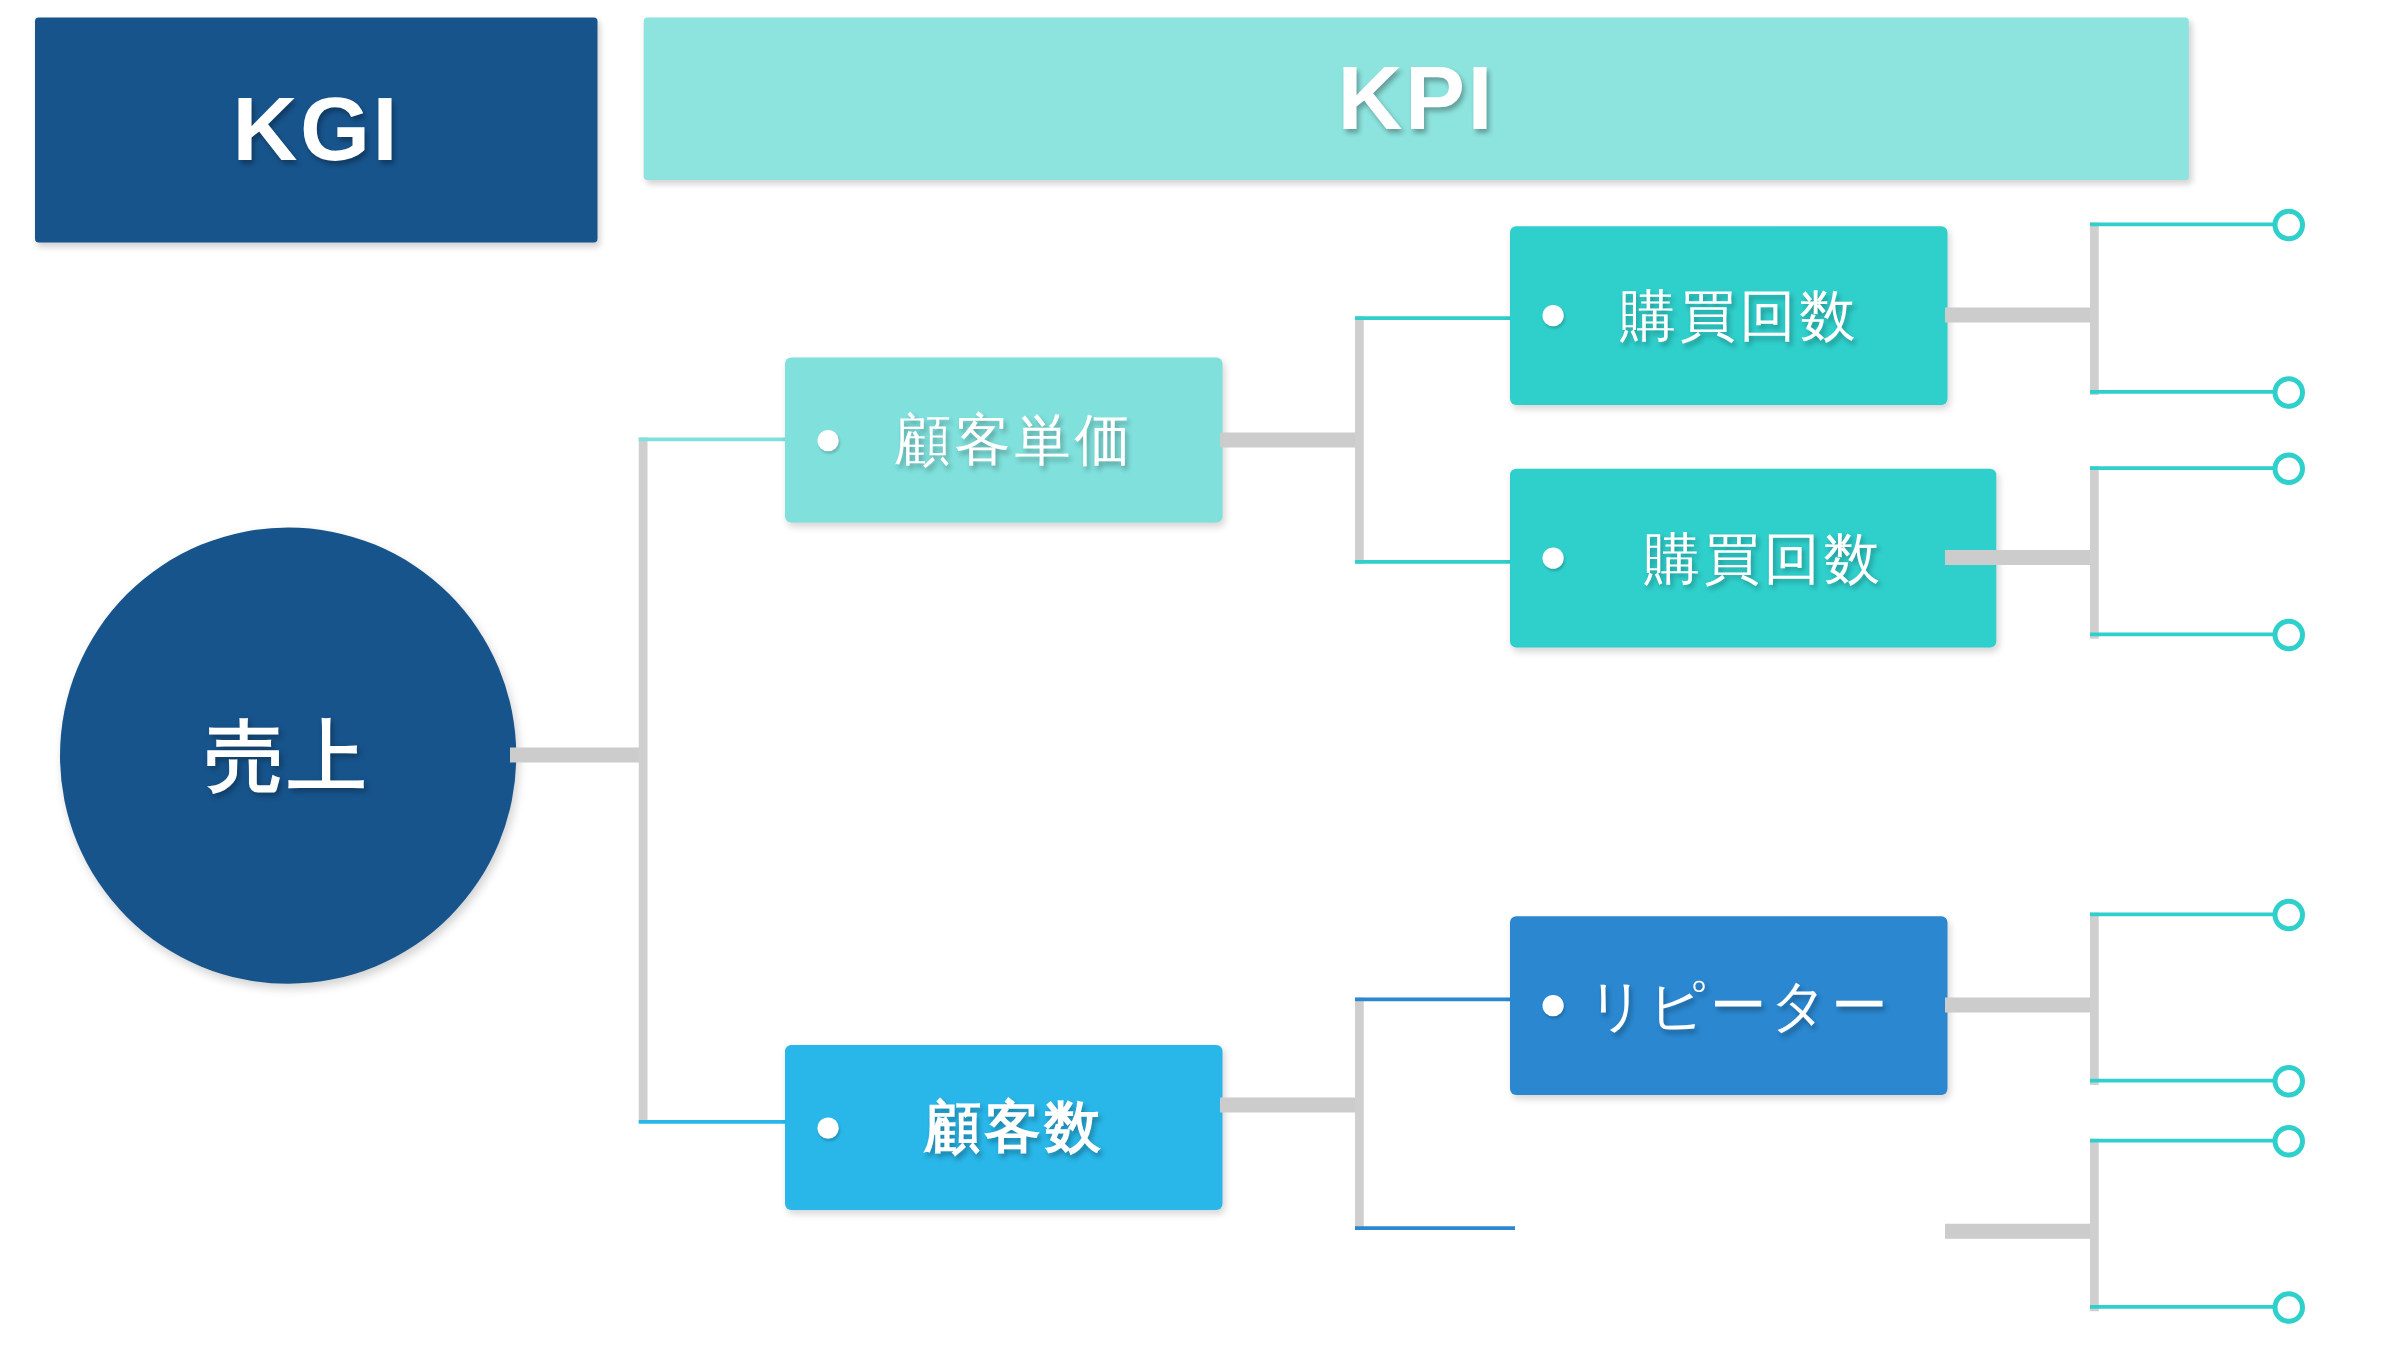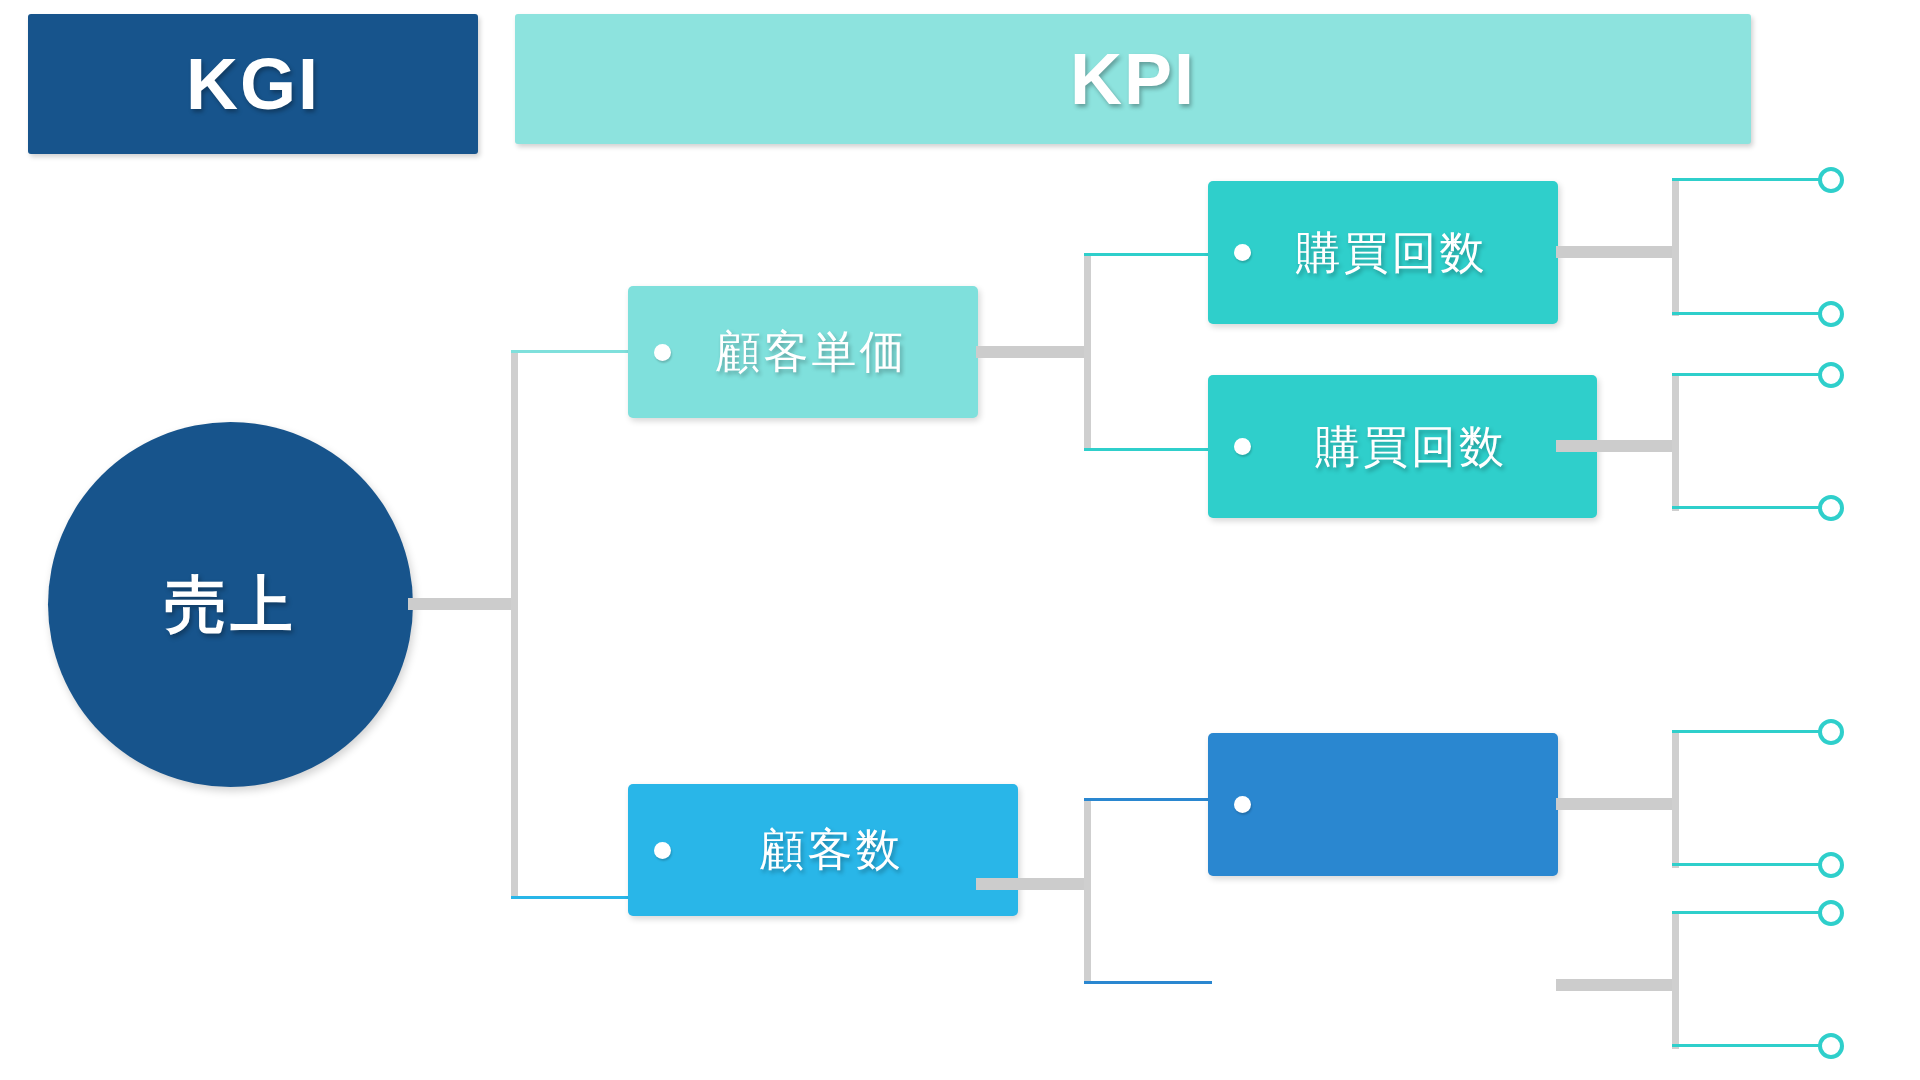--- a/index.html
+++ b/index.html
@@ -11,21 +11,21 @@
   #stage{position:absolute;left:0;top:0;width:1920px;height:1080px;}
 
   
   .banner{
     position:absolute;border-radius:3px;
     display:flex;align-items:center;justify-content:center;
     color:#ffffff;font-weight:bold;letter-spacing:2px;
     text-shadow:2px 3px 4px rgba(0,0,0,.30);
     box-shadow:2px 3px 5px rgba(0,0,0,.18);
   }
-  #banner-kgi{left:28px;top:14px;width:450px;height:140px;background:#17548C;font-size:72px;}
+  #banner-kgi{left:28px;top:14px;width:450px;height:180px;background:#17548C;font-size:72px;}
   #banner-kpi{left:515px;top:14px;width:1236px;height:130px;background:#8DE3DE;font-size:72px;}
 
   
   #root-circle{
     position:absolute;left:48px;top:422px;width:365px;height:365px;
     border-radius:50%;background:#17548C;
     display:flex;align-items:center;justify-content:center;
     color:#fff;font-size:62px;font-weight:700;letter-spacing:4px;
     text-shadow:2px 3px 5px rgba(0,0,0,.32);
     box-shadow:2px 4px 8px rgba(0,0,0,.18);
@@ -44,21 +44,21 @@
     flex:0 0 auto;margin-left:26px;
     box-shadow:1px 2px 2px rgba(0,0,0,.18);
   }
   .node .node-label{
     flex:1 1 auto;text-align:center;font-size:45px;letter-spacing:3px;
     padding-right:26px;white-space:nowrap;
   }
 
   
   #node-kyakutanka{left:628px;top:286px;width:350px;height:132px;background:#7FE0DC;}
-  #node-kyakusu   {left:628px;top:784px;width:390px;height:132px;background:#29B6E8;}
+  #node-kyakusu   {left:628px;top:836px;width:350px;height:132px;background:#29B6E8;font-weight:bold;}
   
   #node-shohintanka{left:1208px;top:181px;width:350px;height:143px;background:#2FCFCB;}
   #node-kobaikaisu {left:1208px;top:375px;width:389px;height:143px;background:#2FCFCB;}
   
   #node-repeater {left:1208px;top:733px;width:350px;height:143px;background:#2A87D0;}
   #node-shinki   {left:1208px;top:913px;width:350px;height:143px;background:#2A87D0;}
 
   
   .hstub{position:absolute;height:12px;background:#CCCCCC;}
   .vbar {position:absolute;width:7px;background:#CFCFCF;}
@@ -132,20 +132,21 @@
     <span class="node-label">顧客数</span>
   </div>
 
   <div class="hstub" style="left:976px;top:878px;width:110px;"></div>
   <div class="vbar" style="left:1084px;top:798px;height:186px;"></div>
   <div class="hline" style="left:1084px;top:798px;width:128px;background:#2A87D0;"></div>
   <div class="hline" style="left:1084px;top:981px;width:128px;background:#2A87D0;"></div>
 
   <div class="node" id="node-repeater">
     <span class="bullet"></span>
+    <span class="node-label">リピーター</span>
   </div>
 
   <div class="hstub" style="left:1556px;top:798px;width:118px;"></div>
   <div class="vbar" style="left:1672px;top:730px;height:138px;"></div>
   <div class="hline" style="left:1672px;top:730px;width:148px;background:#2FCFCB;"></div>
   <div class="hline" style="left:1672px;top:863px;width:148px;background:#2FCFCB;"></div>
   <div class="endcircle" style="left:1818px;top:719px;"></div>
   <div class="endcircle" style="left:1818px;top:852px;"></div>
 
 

